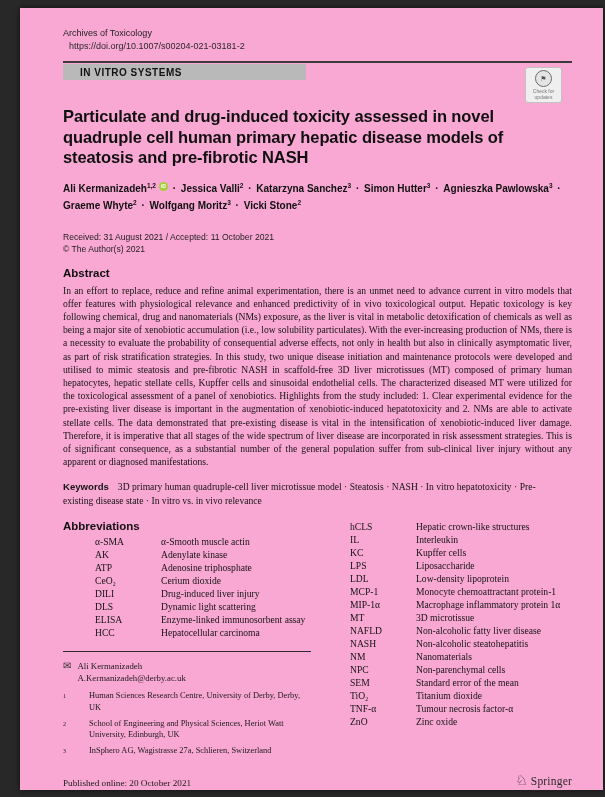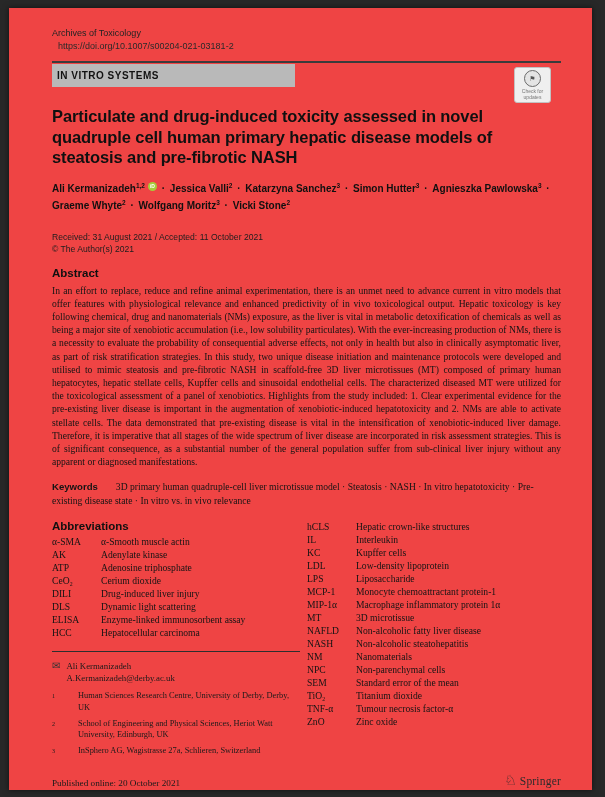--- a/index.html
+++ b/index.html
@@ -4,32 +4,32 @@
 <style>
   html,body{margin:0;padding:0;}
   body{
     width:605px;height:797px;position:relative;
     background:#282828;
     font-family:"Liberation Sans",sans-serif;
     color:#161616;
     overflow:hidden;
   }
   .page{
-    position:absolute;left:9px;top:8px;width:583px;height:782px;
-    background:#ef4444;box-sizing:border-box;
+    position:absolute;left:20px;top:8px;width:583px;height:782px;
+    background:#f9a8d4;box-sizing:border-box;
     padding:19px 31px 0 43px;
     box-shadow:0 0 6px rgba(0,0,0,.6);
   }
   .jname,.doi{font-size:9px;line-height:12.5px;color:#232323;}
   .doi{color:#2a2a2a;padding-left:6px;}
   .toprule{border-top:2px solid #3b3b3b;margin-top:9px;}
   .banner-row{position:relative;height:22px;margin-top:1px;}
   .banner{
-    background:#b9b9b9;height:23px;width:243px;
-    display:flex;align-items:center;padding-left:5px;box-sizing:border-box;
+    background:#b9b9b9;height:16px;width:243px;
+    display:flex;align-items:center;padding-left:17px;box-sizing:border-box;
     font-weight:bold;font-size:10px;letter-spacing:.5px;color:#121212;
   }
   .badge{
     position:absolute;right:10px;top:3px;width:35px;height:34px;
     background:#efefef;border:1px solid #c2c2c2;border-radius:3px;
     display:flex;flex-direction:column;align-items:center;justify-content:center;
     cursor:pointer;
   }
   .badge-circle{
     width:15px;height:15px;border-radius:50%;background:#e4e4e4;
@@ -52,27 +52,27 @@
   .dates{margin-top:17px;font-size:8.6px;line-height:12px;color:#1d1d1d;}
   .section-h{margin-top:12px;font-size:11.5px;font-weight:bold;color:#101010;}
   .abs-text{
     margin-top:5px;font-family:"Liberation Serif",serif;
     font-size:9.6px;line-height:13.2px;text-align:justify;color:#141414;
   }
   .keywords{
     margin-top:12px;font-family:"Liberation Serif",serif;
     font-size:9.6px;line-height:13.5px;color:#141414;max-width:500px;
   }
-  .kw-label{font-family:"Liberation Sans",sans-serif;font-weight:bold;font-size:9.6px;margin-right:18px;text-align:right;}
+  .kw-label{font-family:"Liberation Sans",sans-serif;font-weight:bold;font-size:9.6px;margin-right:9px;text-align:right;}
   .cols{display:flex;margin-top:13px;}
   .col-left{width:255px;flex:none;}
   .col-right{flex:1;}
   .abbr-h{font-size:11.5px;font-weight:bold;margin-bottom:3px;color:#101010;}
   .abbr-row{display:flex;font-family:"Liberation Serif",serif;font-size:9.6px;line-height:13px;color:#141414;}
-  .ab{width:49px;flex:none;}
+  .ab{width:66px;flex:none;margin-left:32px;}
   .ad{flex:1;}
   .fn-rule{border-top:1.2px solid #2e2e2e;margin:12px 0 8px;width:248px;}
   .corr{font-family:"Liberation Serif",serif;font-size:8.8px;line-height:12px;color:#1a1a1a;display:flex;}
   .env{font-size:10px;margin-right:6px;flex:none;color:#333;}
   .corr-email{cursor:pointer;}
   .aff{display:flex;font-family:"Liberation Serif",serif;font-size:8.4px;line-height:11.5px;margin-top:4.5px;color:#1a1a1a;max-width:245px;gap:14px;}
   .aff-num{width:12px;flex:none;font-size:6px;padding-top:1px;}
   .footer{
     display:flex;justify-content:space-between;align-items:flex-end;
     margin-top:16px;font-family:"Liberation Serif",serif;
@@ -189,26 +189,26 @@
           </div>
           <div class="abbr-row">
             <span class="ab">IL</span>
             <span class="ad">Interleukin</span>
           </div>
           <div class="abbr-row">
             <span class="ab">KC</span>
             <span class="ad">Kupffer cells</span>
           </div>
           <div class="abbr-row">
+            <span class="ab">LPS</span>
+            <span class="ad">Liposaccharide</span>
+          </div>
+          <div class="abbr-row">
             <span class="ab">LDL</span>
             <span class="ad">Low-density lipoprotein</span>
-          </div>
-          <div class="abbr-row">
-            <span class="ab">LPS</span>
-            <span class="ad">Liposaccharide</span>
           </div>
           <div class="abbr-row">
             <span class="ab">MCP-1</span>
             <span class="ad">Monocyte chemoattractant protein-1</span>
           </div>
           <div class="abbr-row">
             <span class="ab">MIP-1α</span>
             <span class="ad">Macrophage inflammatory protein 1α</span>
           </div>
           <div class="abbr-row">

